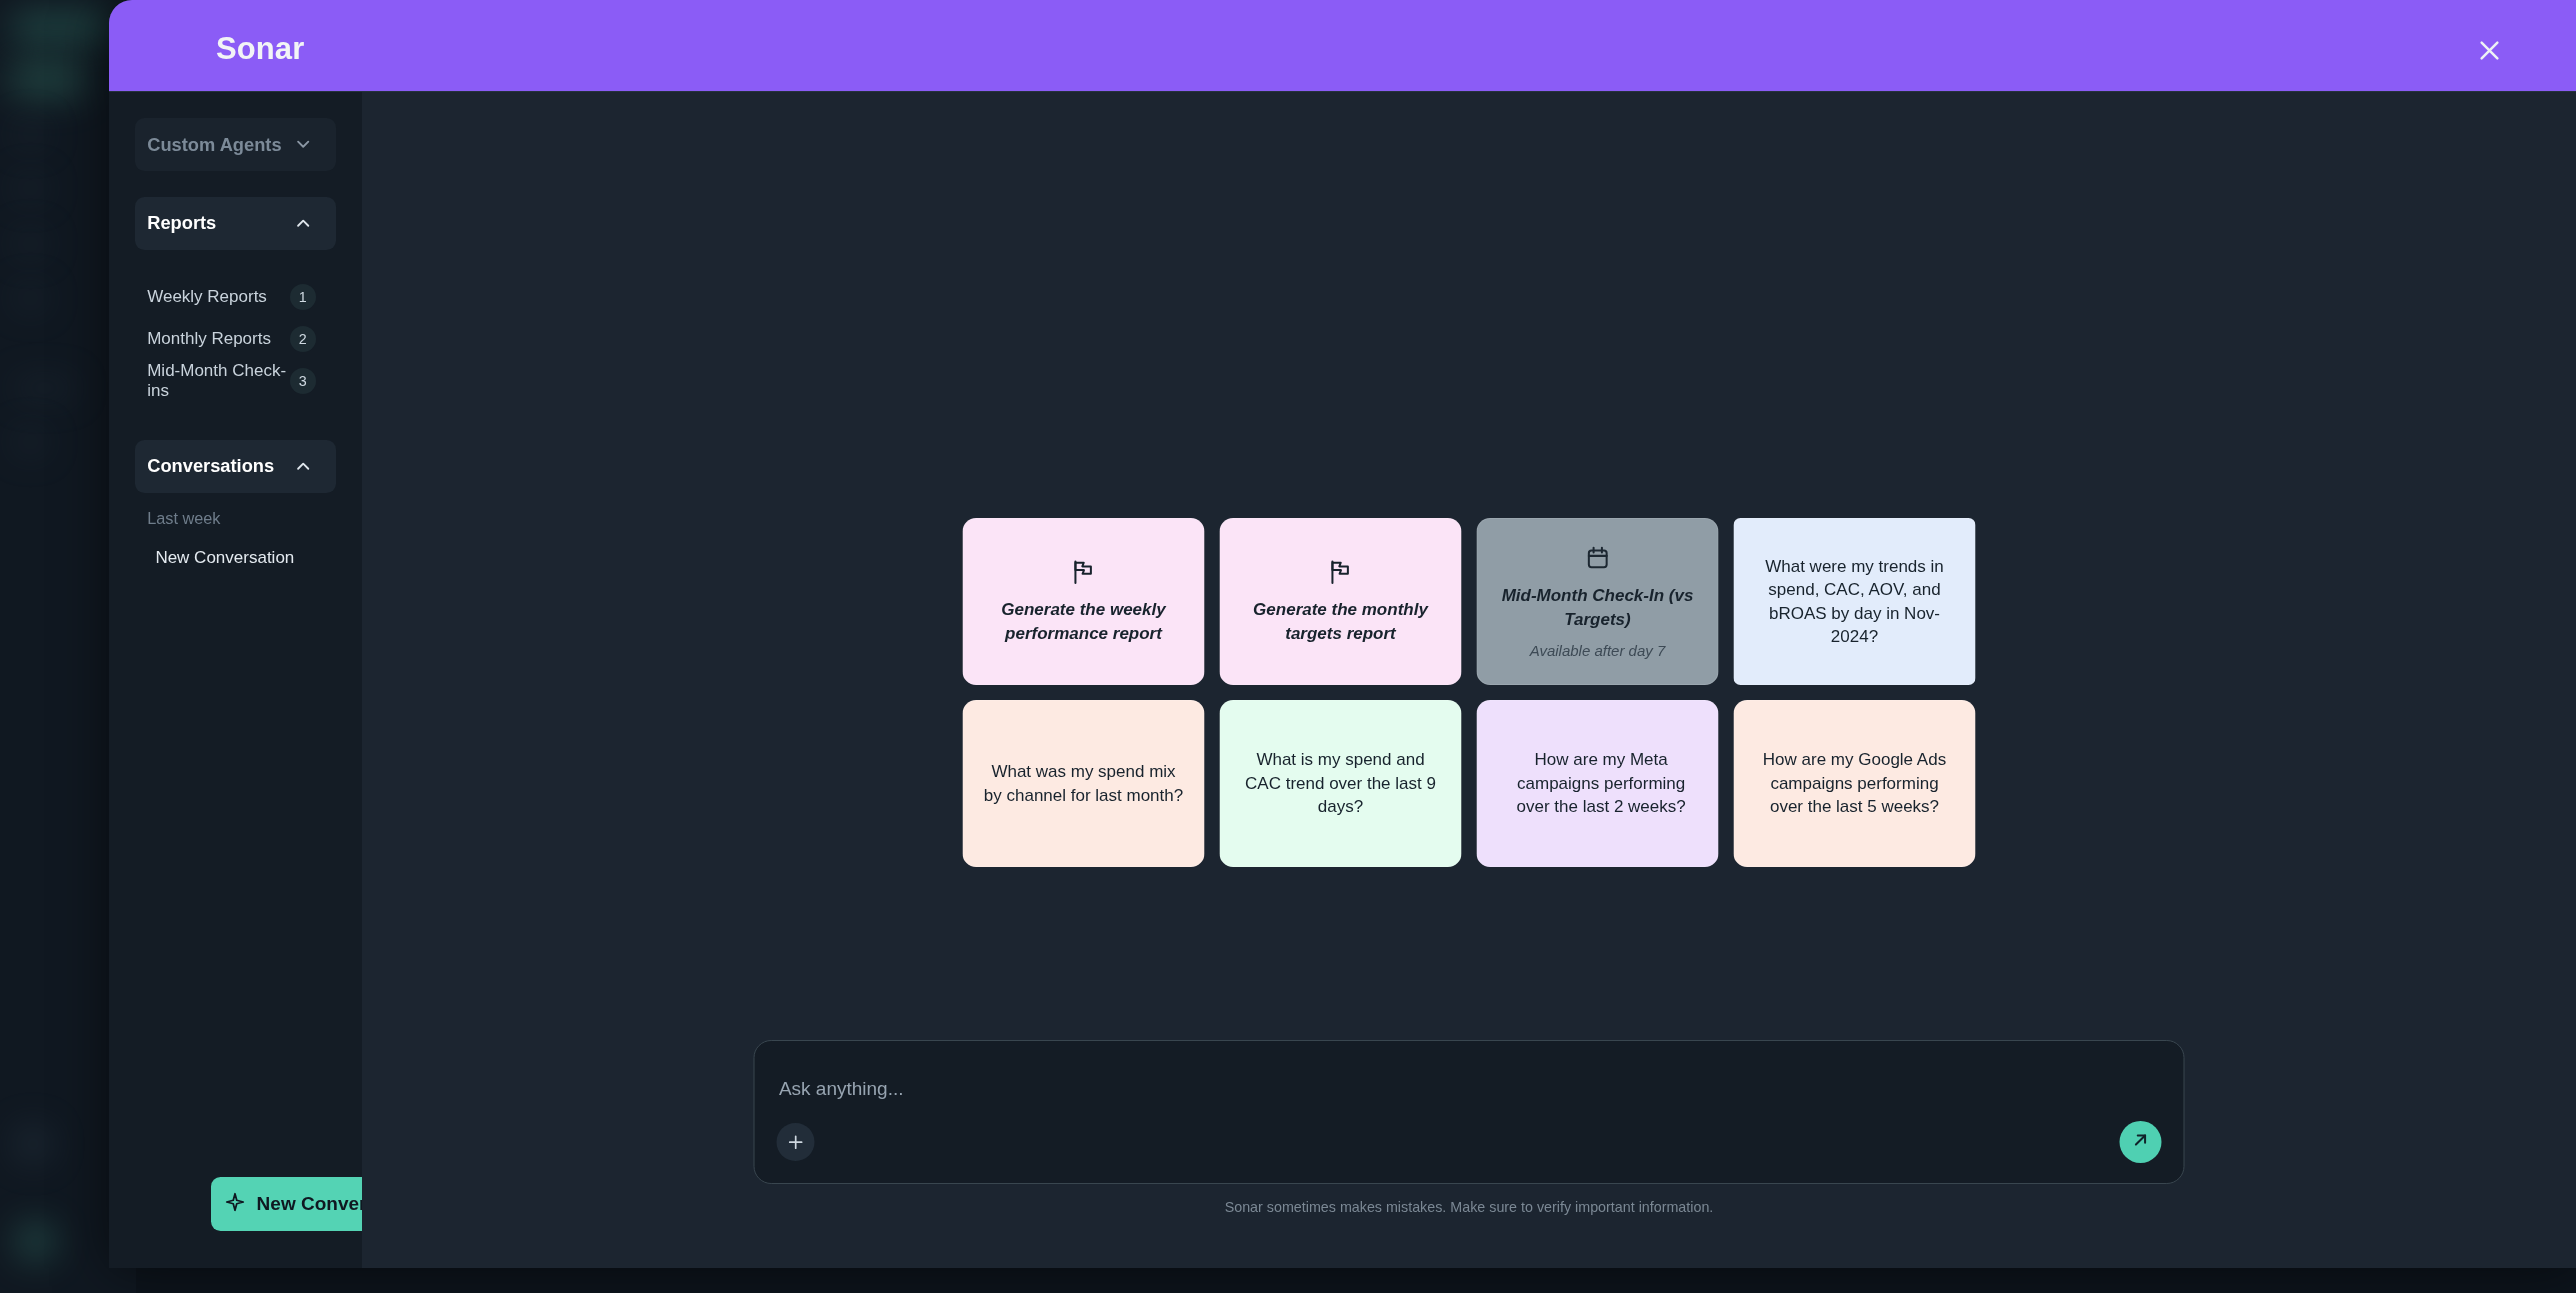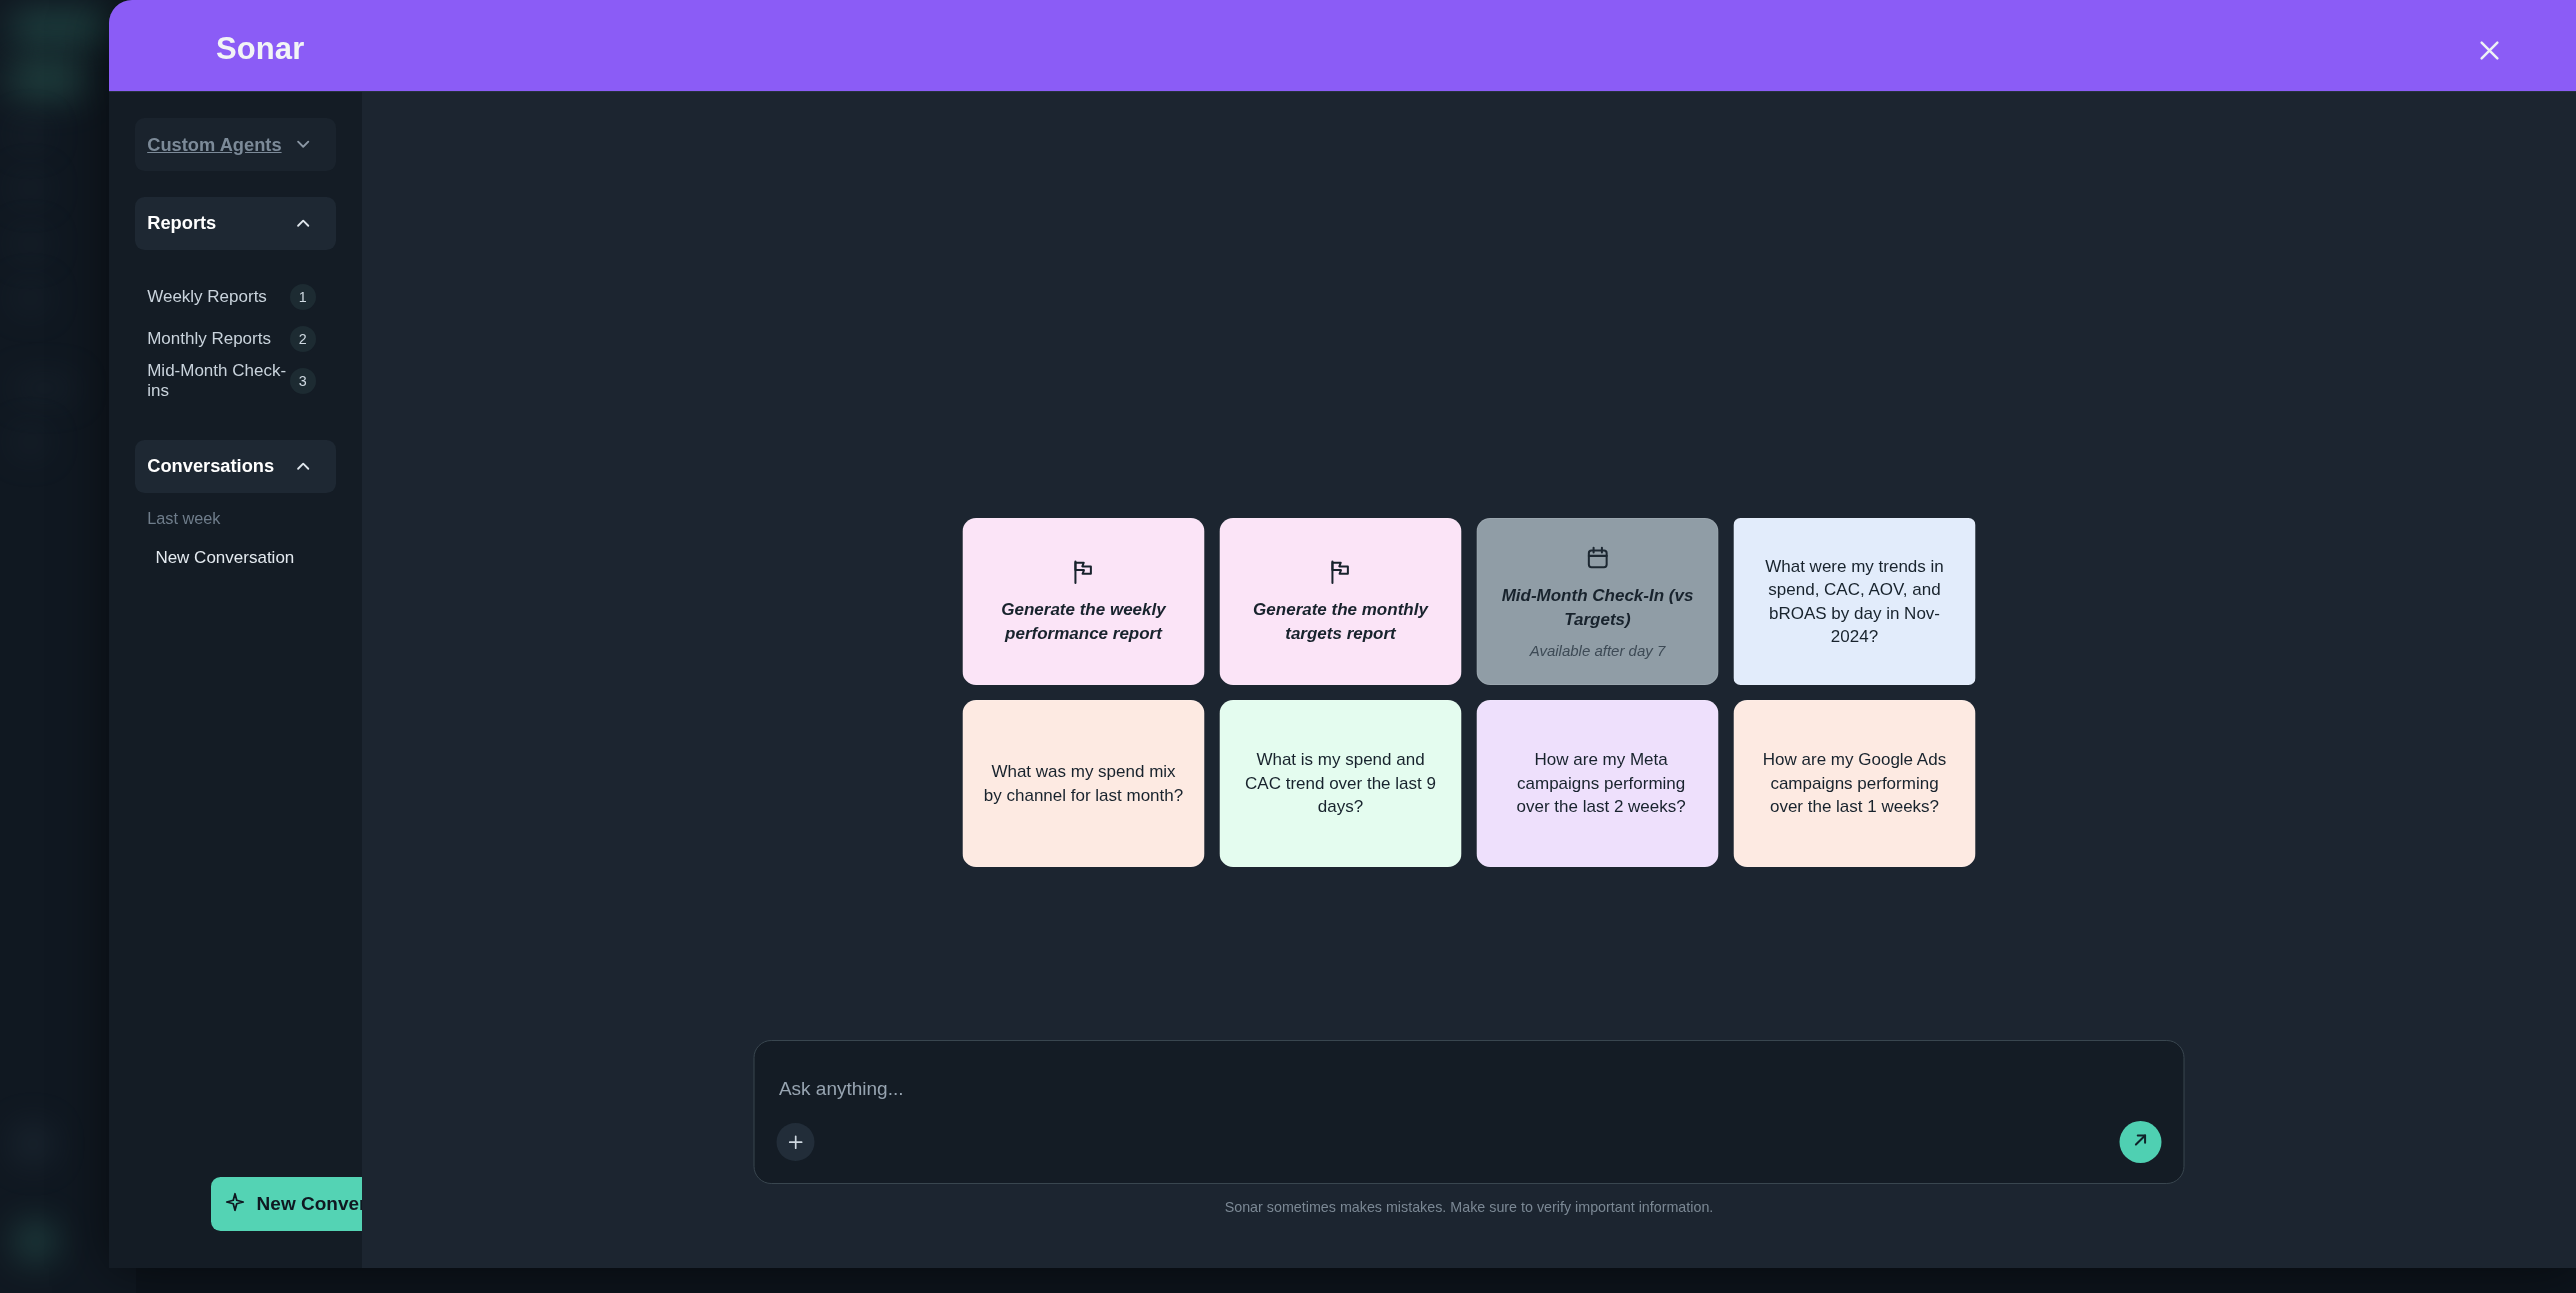--- a/index.html
+++ b/index.html
@@ -63,21 +63,21 @@
   }
   .sb-group {
     margin:0 26px 6.8px 26px;
     height:53px; border-radius:9.5px;
     display:flex; align-items:center; justify-content:space-between;
     padding:0 23px 0 12.2px; cursor:pointer;
   }
   .sb-group.active { background:#1e2833; }
   .sb-group.dim { background:#1a232d; }
   .sb-group-label { font-size:18.3px; font-weight:700; color:#ffffff; }
-  .sb-group.dim .sb-group-label { color:#7c8a98;text-decoration:underline; }
+  .sb-group.dim .sb-group-label { color:#7c8a98; }
   .sb-chev svg { width:20.4px; height:20.4px; display:block; }
 
   .sb-item {
     margin:0 26px; height:42px; border-radius:8.1px;
     display:flex; align-items:center; justify-content:space-between;
     padding:0 20.4px 0 12.2px; cursor:pointer;
   }
   .sb-item-label { font-size:17px; color:#c9d3dc; }
   .sb-badge {
     min-width:26px; height:26px; padding:0 6.8px; border-radius:13px;
@@ -315,21 +315,21 @@
 
         <div class="p-card" style="background:#e4fcef;">
           <span class="card-text">What is my spend and CAC trend over the last 9 days?</span>
         </div>
 
         <div class="p-card" style="background:#eee0fc;padding-left:25px;">
           <span class="card-text">How are my Meta campaigns performing over the last 2 weeks?</span>
         </div>
 
         <div class="p-card" style="background:#fdeae2;">
-          <span class="card-text">How are my Google Ads campaigns performing over the last 1 weeks?</span>
+          <span class="card-text">How are my Google Ads campaigns performing over the last 5 weeks?</span>
         </div>
 
       </div>
 
       <div id="composer-wrap">
         <div id="composer">
           <div id="composer-placeholder">Ask anything...</div>
           <div id="attach-btn">
             <svg viewBox="0 0 24 24" fill="none" stroke="#cfd8e0" stroke-width="2" stroke-linecap="round">
                 <path d="M12 5 v14 M5 12 h14"></path>

